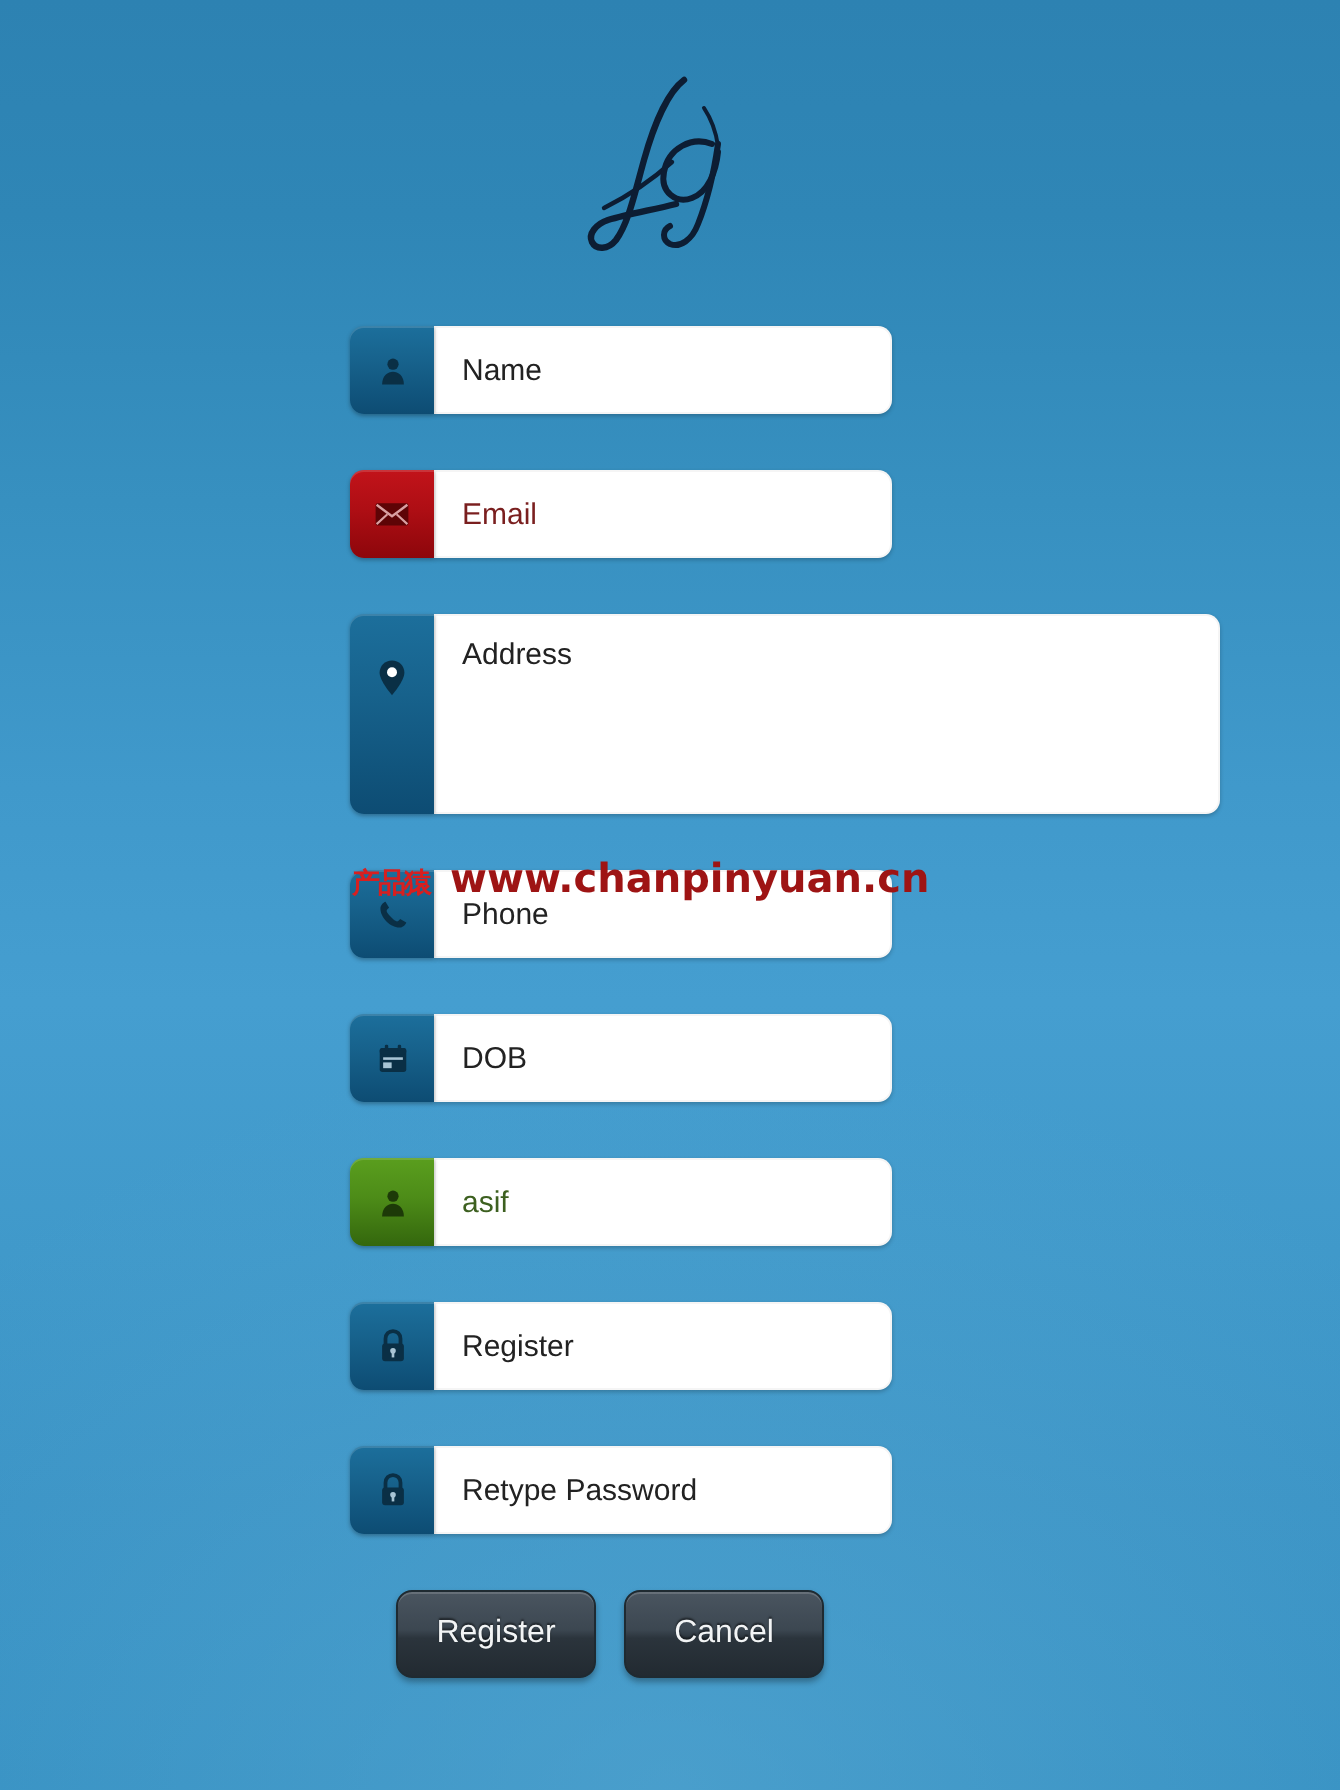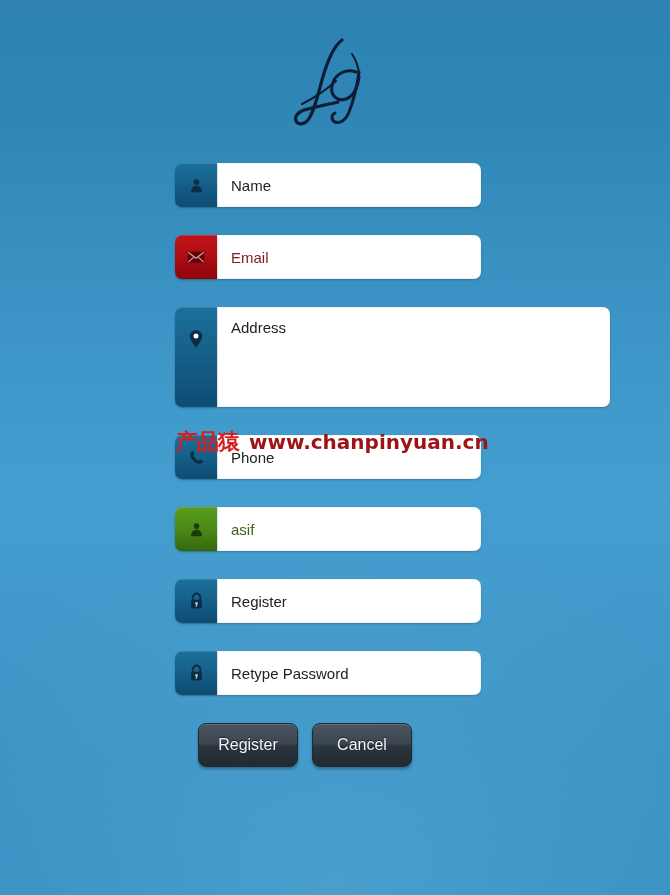--- a/index.html
+++ b/index.html
@@ -106,21 +106,21 @@
     overflow: hidden;
   }
   .field-input .ph {
     line-height: 1;
     user-select: none;
   }
   .field-input.error .ph { color: #7a1f1f; }
   .field-input.valid .ph { color: #3d6020; }
 
   
-  .field-row.std { width: 306px; border-radius: 12px; }
+  .field-row.std { width: 271px; border-radius: 12px; }
 
   
   .field-row.addr { width: 435px; }
   .field-row.addr .icon-box {
     border-radius: 7px 0 0 7px;
     align-items: flex-start;
     padding-top: 22px;
   }
   .field-row.addr .field-input {
     height: 100px;
@@ -163,21 +163,21 @@
     left: 176px;
     display: flex;
     align-items: baseline;
     gap: 10px;
     pointer-events: none;
     z-index: 5;
     white-space: nowrap;
   }
   .wm-cn {
     font-family: "DejaVu Sans", sans-serif;
-    font-size: 22px;
+    font-size: 14px;
     font-weight: bold;
     color: #d81f1f;
     letter-spacing: -1px;
     text-align: right;
   }
   .wm-url {
     font-family: "DejaVu Sans", sans-serif;
     font-size: 20px;
     font-weight: bold;
     color: #9e1414;
@@ -249,20 +249,35 @@
     <div class="icon-box blue">
       <svg width="17" height="17" viewBox="0 0 20 20" aria-hidden="true">
         <path d="M5.6 2.2 C4.2 2.6 2.6 4.3 2.6 6.2 C2.6 11.6 8.4 17.4 13.8 17.4 C15.7 17.4 17.4 15.8 17.8 14.4 L14.2 12.3 C13.4 13.3 12.6 14.1 11.8 13.6 C9.9 12.5 7.5 10.1 6.4 8.2 C5.9 7.4 6.7 6.6 7.7 5.8 Z" fill="#0a2f45"></path>
       </svg>
     </div>
     <div class="field-input" title="Phone">
       <span class="ph">Phone</span>
     </div>
   </div>
 
+  <div class="field-row std">
+    <div class="icon-box blue">
+      <svg width="17" height="17" viewBox="0 0 20 20" aria-hidden="true">
+        <rect x="2.2" y="3.6" width="15.6" height="14" rx="1.6" fill="#0a2f45"></rect>
+        <rect x="2.2" y="3.6" width="15.6" height="3.6" rx="1.6" fill="#0a2f45"></rect>
+        <rect x="5.2" y="1.6" width="2" height="3.6" rx="0.8" fill="#0a2f45"></rect>
+        <rect x="12.8" y="1.6" width="2" height="3.6" rx="0.8" fill="#0a2f45"></rect>
+        <rect x="4.2" y="9" width="11.6" height="1.5" fill="#a8c4d4"></rect>
+        <rect x="4.2" y="12" width="5" height="3.4" fill="#a8c4d4"></rect>
+      </svg>
+    </div>
+    <div class="field-input" title="DOB">
+      <span class="ph">DOB</span>
+    </div>
+  </div>
 
   <div class="field-row std">
     <div class="icon-box green">
       <svg width="17" height="17" viewBox="0 0 20 20" aria-hidden="true">
         <circle cx="10" cy="6" r="3.3" fill="#1d3a08"></circle>
         <path d="M3.6 18 C3.6 12.6 7 10.4 10 10.4 C13 10.4 16.4 12.6 16.4 18 Z" fill="#1d3a08"></path>
       </svg>
     </div>
     <div class="field-input valid" title="Username">
       <span class="ph">asif</span>

